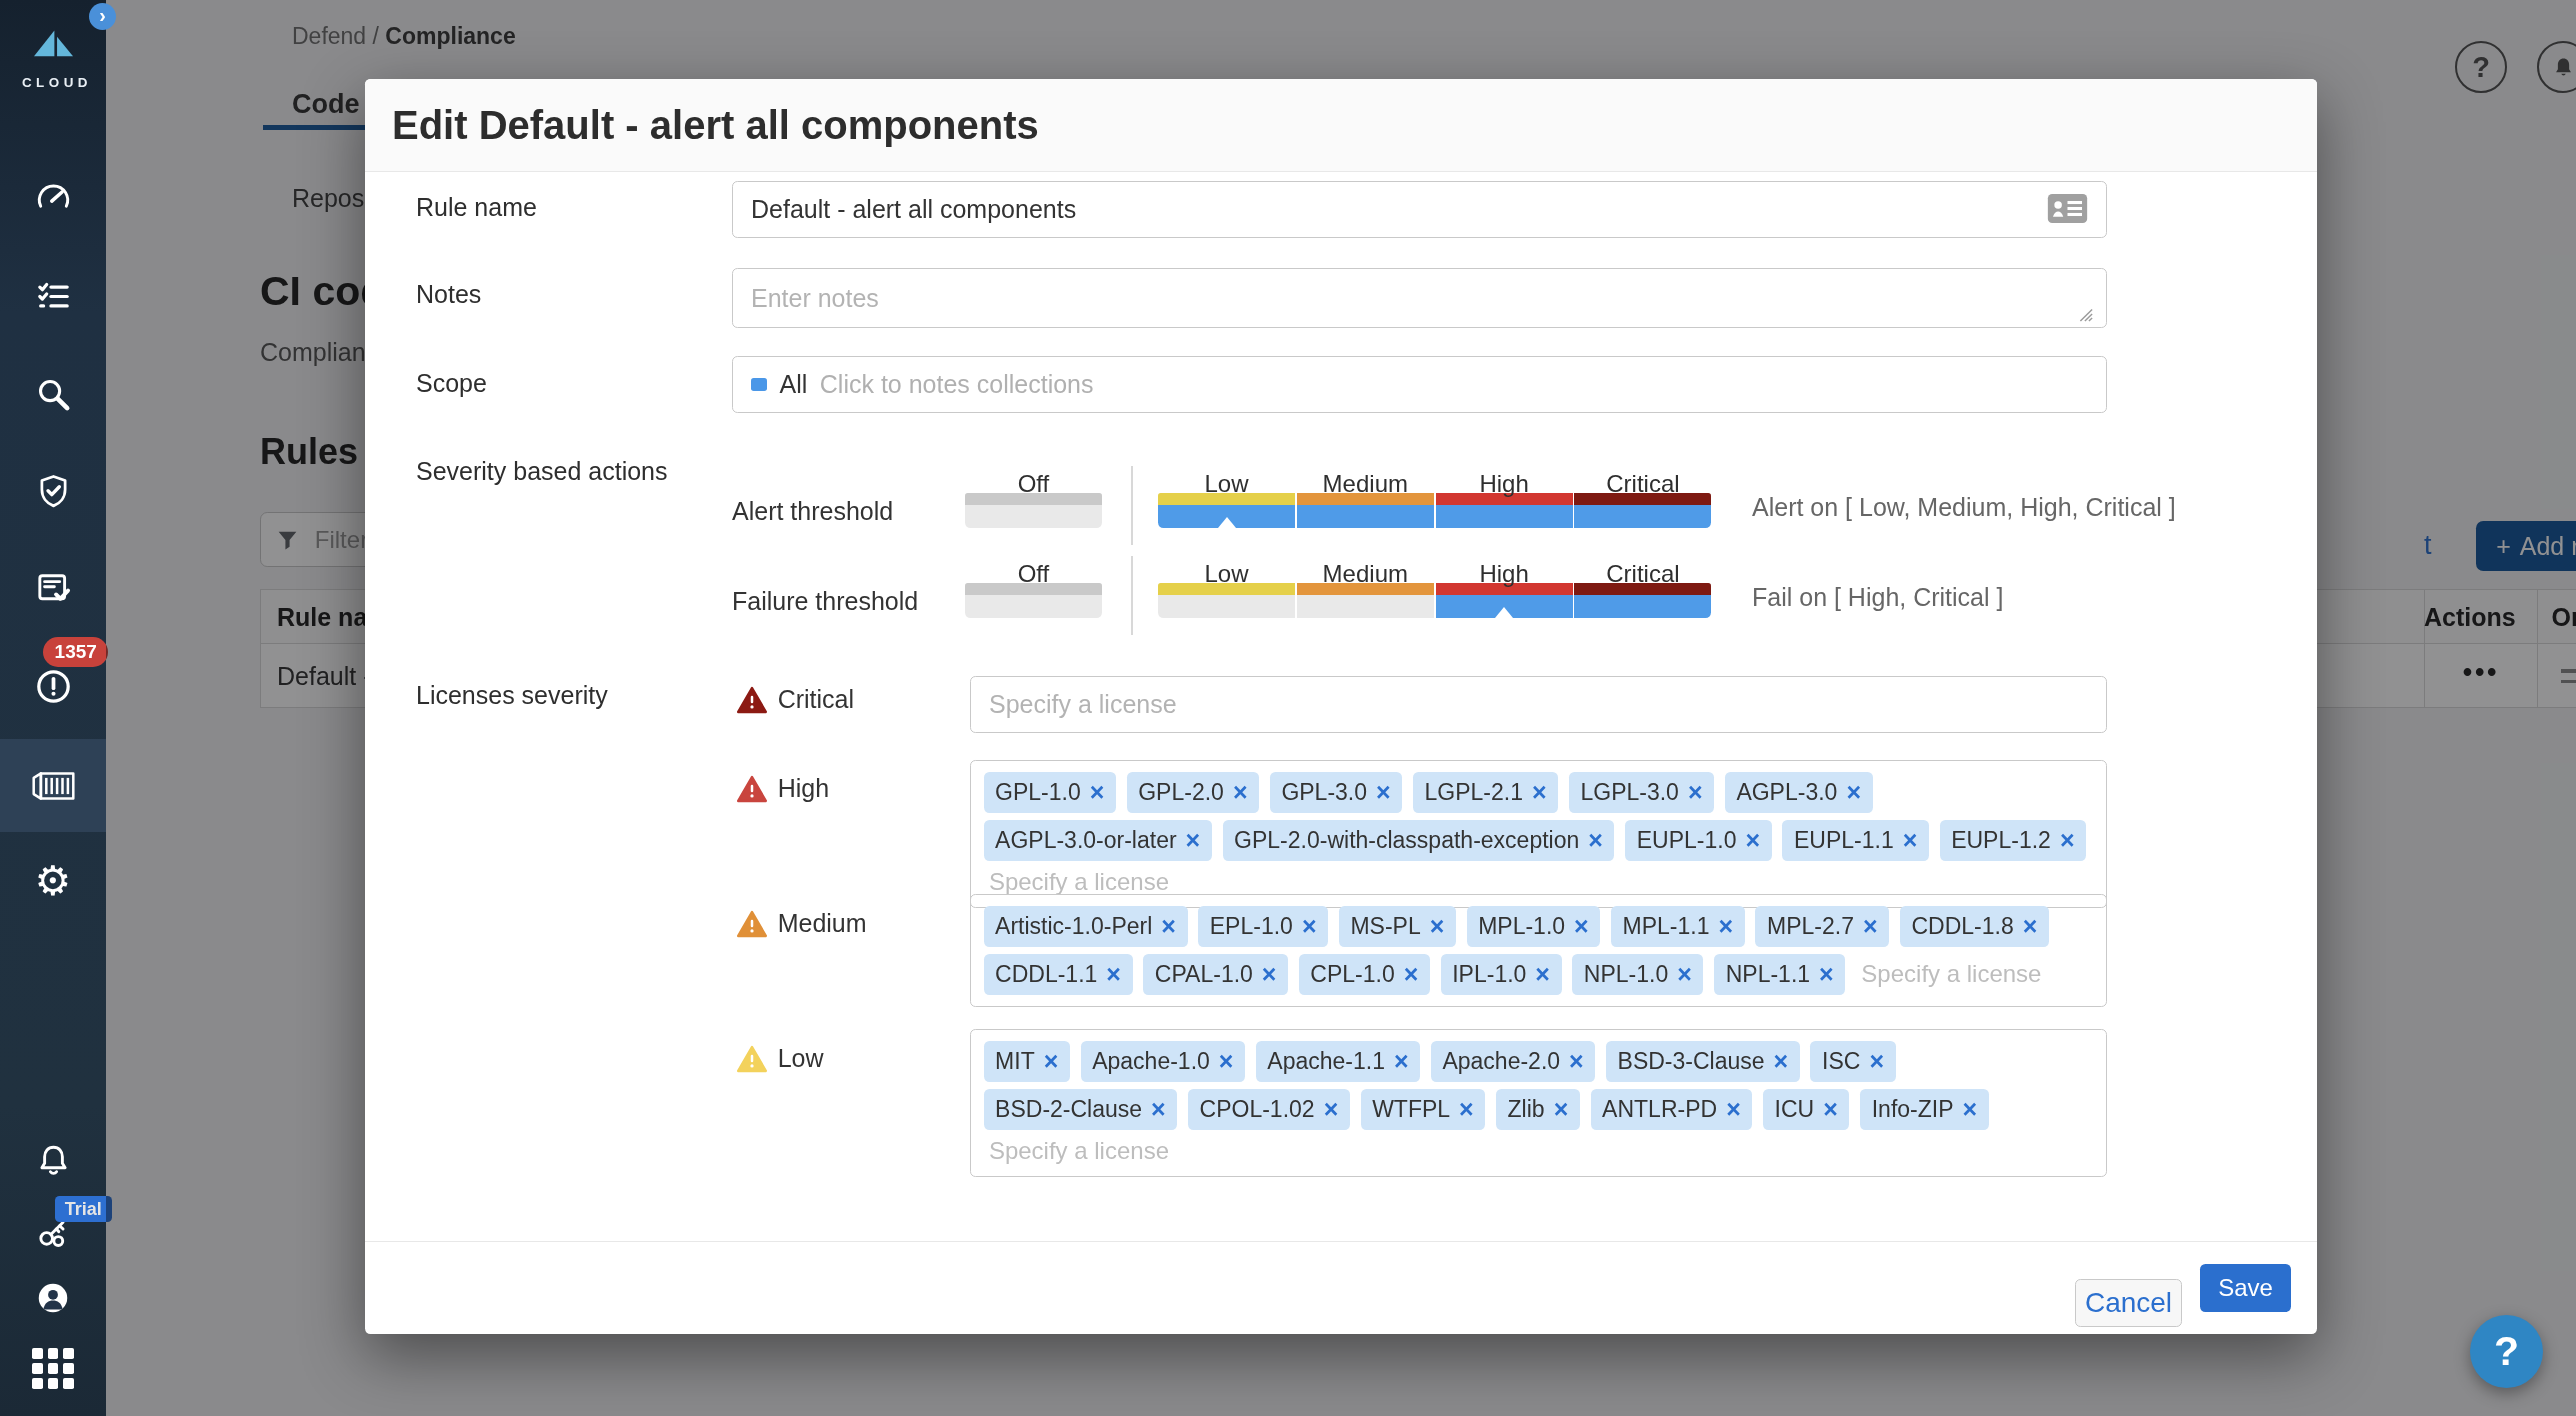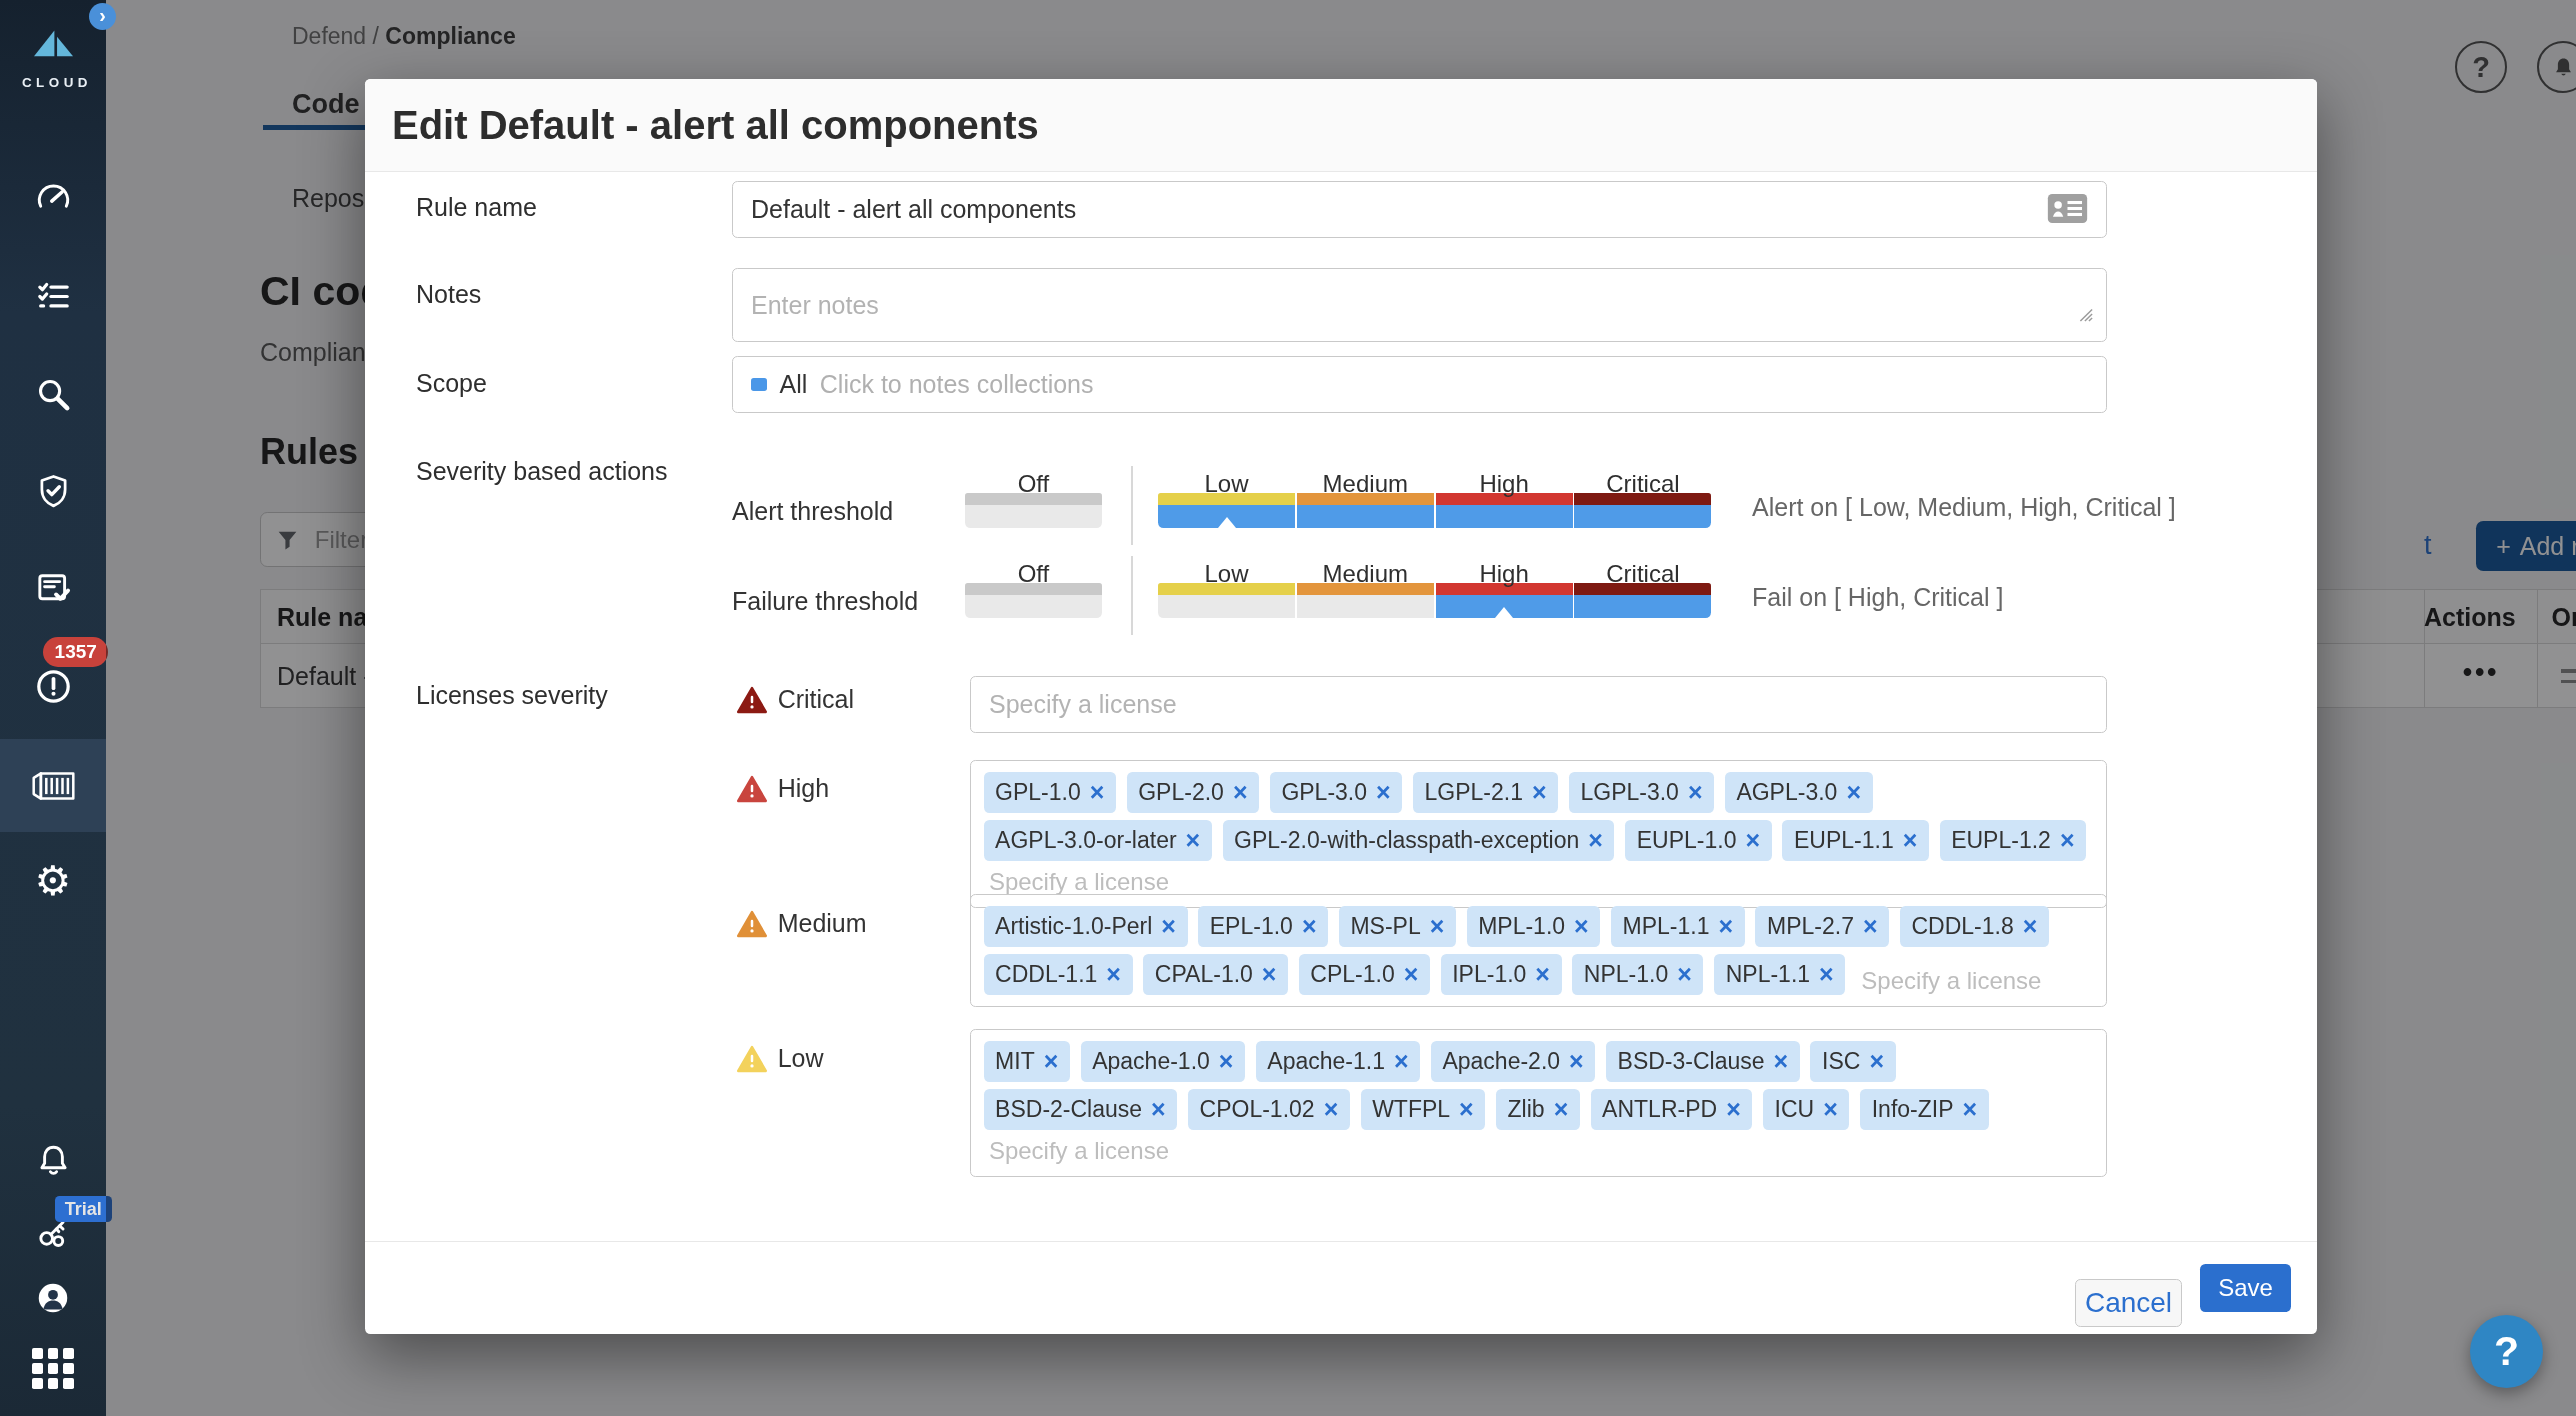--- a/index.html
+++ b/index.html
@@ -99,21 +99,21 @@
   .seg:first-child .seg-bar { border-bottom-left-radius:5.4px; }
   .seg:last-child .seg-bar { border-bottom-right-radius:5.4px; }
   .notch { position:absolute; bottom:0; left:50%; transform:translateX(-50%); width:0; height:0;
     border-left:9.8px solid transparent; border-right:9.8px solid transparent; border-bottom:11.6px solid #fff; }
   .th-summary { position:absolute; left:1020px; top:23px; font-size:25px; color:#666; white-space:nowrap; }
   
   .lic-head { position:absolute; left:372px; display:flex; align-items:center; gap:10.7px; font-size:25px; color:#333; }
   .lic-input { position:absolute; left:605px; top:597px; width:1137px; height:57px; border:0.9px solid #c9c9c9;
     border-radius:5.4px; font-size:25px; padding:0 18px; font-family:"Liberation Sans",sans-serif; outline:none; }
   .chip-box { position:absolute; left:605px; width:1137px; border:0.9px solid #c9c9c9; border-radius:5.4px;
-    padding:10.7px 12.5px; display:flex; flex-wrap:wrap; gap:7.2px 10.7px; align-items:flex-end; }
+    padding:10.7px 12.5px; display:flex; flex-wrap:wrap; gap:7.2px 10.7px; align-items:center; }
   .chip { height:41px; display:inline-flex; align-items:center; gap:9px; background:#cfe4f8; border-radius:5.4px;
     padding:0 11.6px; font-size:23px; color:#333; white-space:nowrap; }
   .chip-x { color:#2b6fce; font-weight:700; font-size:25px; }
   .chip-ph { color:#bdbdbd; font-size:24px; margin-left:5.4px; }
   
   .modal-footer { position:absolute; left:0; top:1162px; width:100%; height:93px; border-top:0.9px solid #e8e8e8; }
   .btn-cancel { position:absolute; left:1710px; top:37px; width:107px; height:48px; border:0.9px solid #c9c9c9;
     border-radius:5.4px; background:#f7f7f7; color:#2b6fce; font-size:28px; font-family:"Liberation Sans",sans-serif; }
   .btn-save { position:absolute; left:1835px; top:21.5px; width:91px; height:48px; border:none; border-radius:5.4px;
     background:#2b6fce; color:#fff; font-size:24px; font-family:"Liberation Sans",sans-serif; }
@@ -307,21 +307,21 @@
       <rect x="0.5" y="0.5" width="23" height="17" rx="2.5" fill="#a0a0a0"></rect>
       <circle cx="6.5" cy="7" r="2.2" fill="#fff"></circle>
       <path d="M3.5 13.8 C4.2 11.5 5.3 10.7 6.5 10.7 C7.7 10.7 8.8 11.5 9.5 13.8 Z" fill="#fff"></path>
       <rect x="12" y="4.6" width="8.5" height="1.8" fill="#fff"></rect>
       <rect x="12" y="8.1" width="8.5" height="1.8" fill="#fff"></rect>
       <rect x="12" y="11.6" width="8.5" height="1.8" fill="#fff"></rect>
     </svg>
   </span>
 
   <div class="f-label" style="top:201px">Notes</div>
-  <input class="m-input" style="top: 189px; height: 74px;" placeholder="Enter notes">
+  <input class="m-input" style="top: 189px; height: 60px;" placeholder="Enter notes">
   <span class="resize-icon">
     <svg width="18" height="18" viewBox="0 0 20 20" stroke="#9a9a9a" stroke-width="1.6" fill="none">
       <path d="M6 19 L19 6"></path>
         <path d="M11 19 L19 11"></path>
         <path d="M15.5 19 L19 15.5"></path>
     </svg>
   </span>
 
   <div class="f-label" style="top:290px">Scope</div>
   <div class="scope-box">

